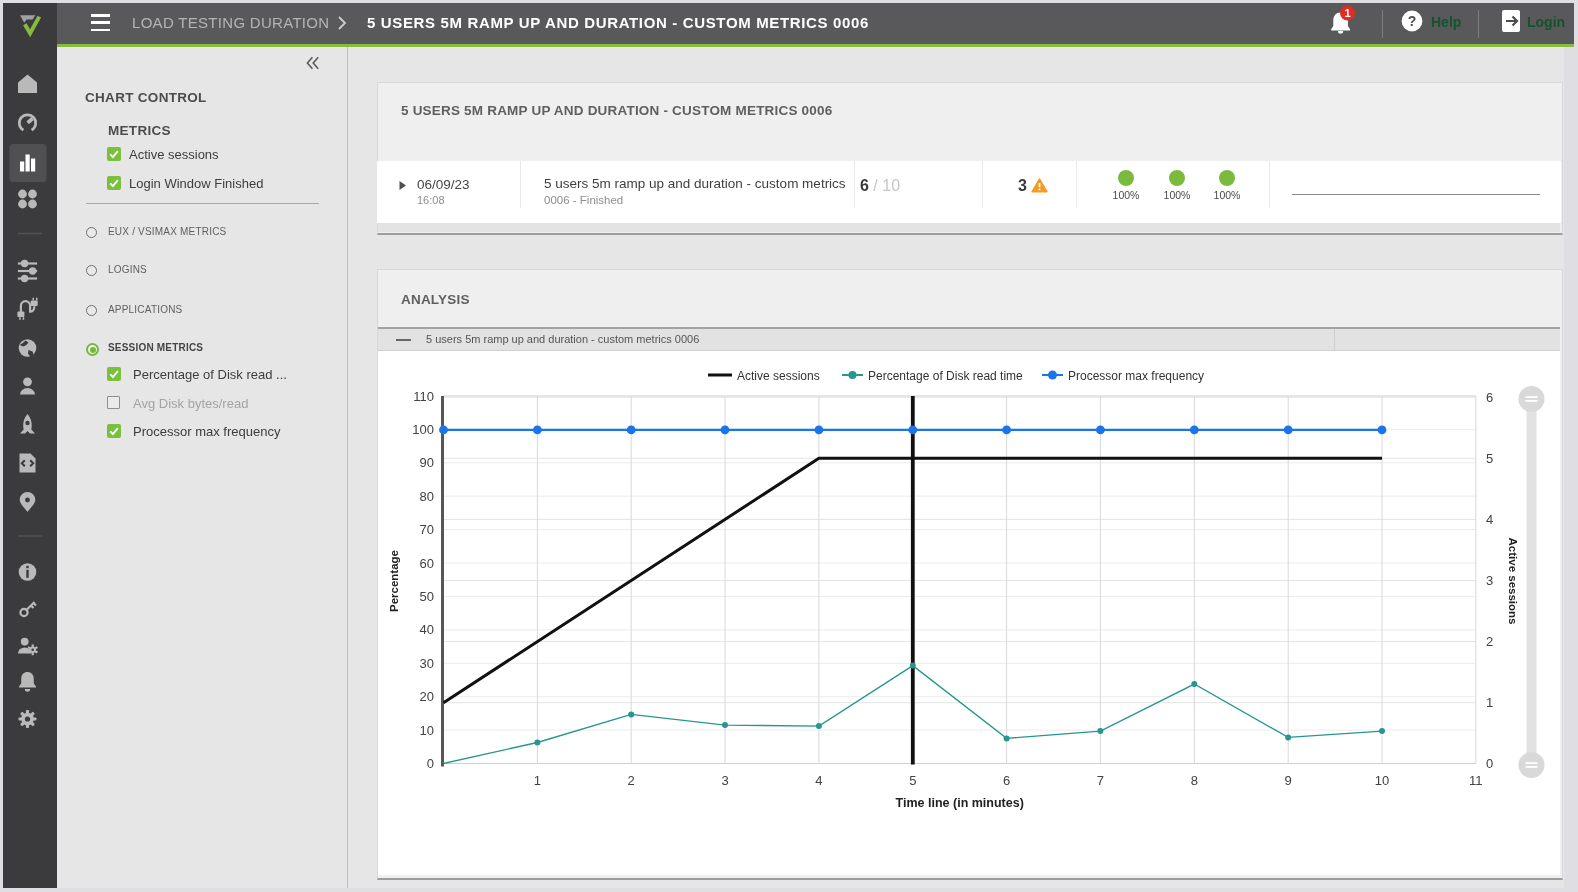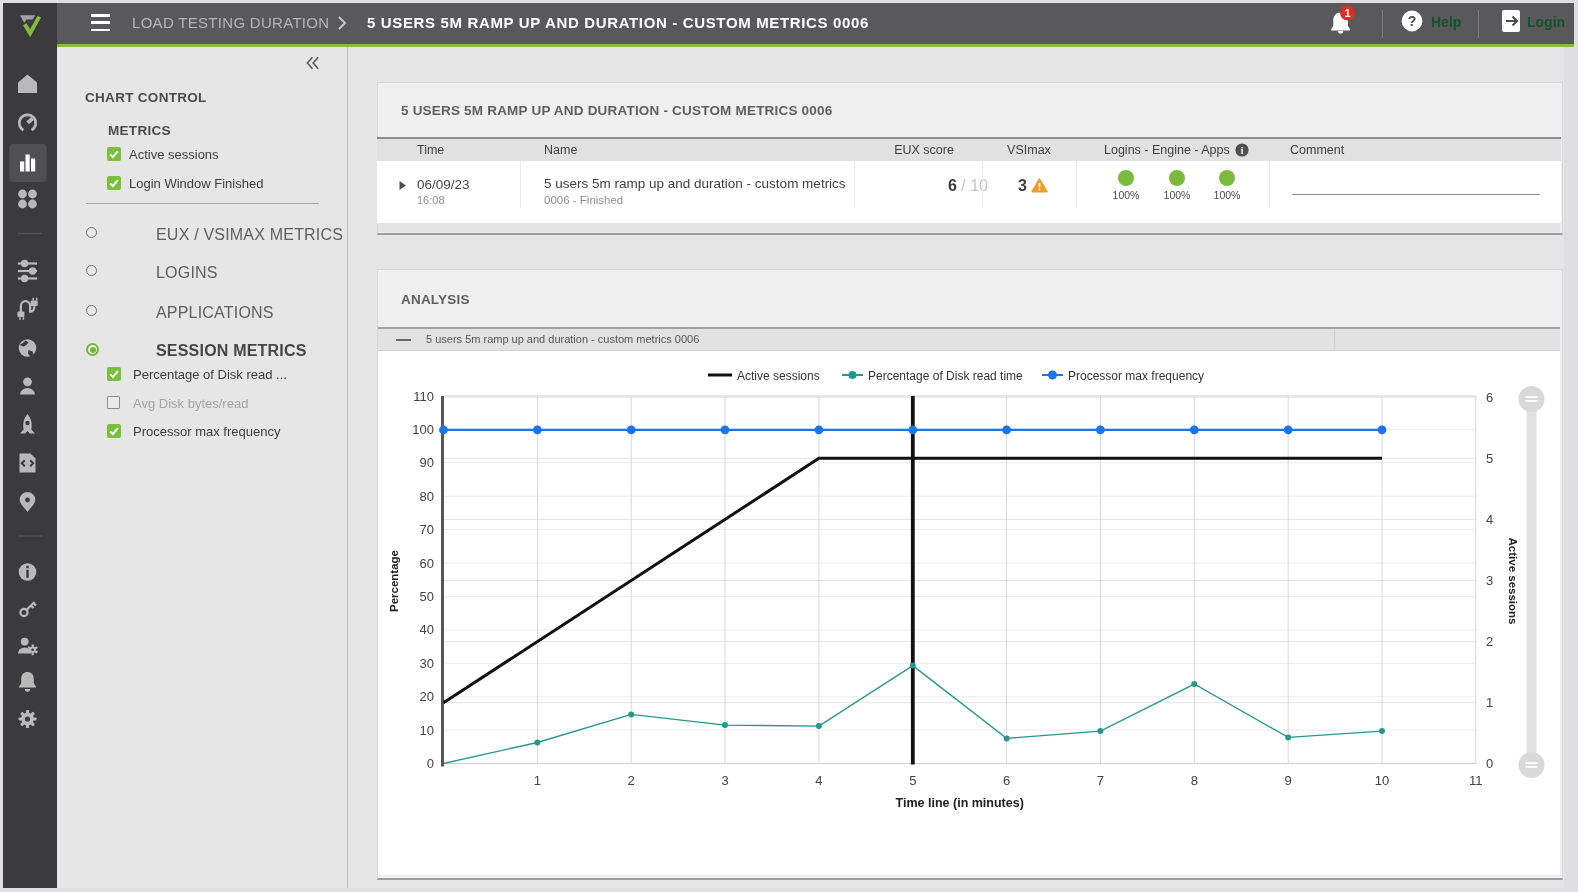--- a/index.html
+++ b/index.html
@@ -19,21 +19,21 @@
 .tbtxt{color:#14532d;font-size:14.5px;font-weight:bold;}
 
 .pc-title{color:#4c4c4c;font-size:13.5px;font-weight:bold;letter-spacing:.3px;}
 .chk{width:14px;height:14px;background:#79c03c;border-radius:2px;position:absolute;}
 .chk svg{position:absolute;left:0;top:0;}
 .chk-off{width:11px;height:11px;background:#eaeaea;border:1.6px solid #8f8f8f;border-radius:1px;position:absolute;}
 .clabel{color:#3d3d3d;font-size:13px;position:absolute;}
 .radio{width:9px;height:9px;border:1.6px solid #6e6e6e;border-radius:50%;position:absolute;background:#e9e9e9;}
 .radio-on{width:9px;height:9px;border:2px solid #74b93c;border-radius:50%;position:absolute;background:#f2f2f2;}
 .radio-on div{width:6px;height:6px;border-radius:50%;background:#74b93c;position:absolute;left:1.5px;top:1.5px;}
-.rlabel{color:#5f5f5f;font-size:16px;letter-spacing:.2px;position:absolute;margin-left:48px;}
+.rlabel{color:#5f5f5f;font-size:10px;letter-spacing:.2px;position:absolute;}
 
 .card{background:#efefef;border:1px solid #d8d8d8;border-bottom:2px solid #9c9c9c;}
 .cardtitle{color:#5f5f5f;font-size:13.5px;font-weight:bold;letter-spacing:.2px;}
 #thead{background:#e1e1e1;border-top:2px solid #8d8d8d;}
 .th{color:#3f3f3f;font-size:12.5px;position:absolute;top:4px;}
 .trow{background:#fff;}
 .cdiv{position:absolute;top:0;width:1px;height:47px;background:#e9e9e9;}
 .gdot{position:absolute;width:16px;height:16px;border-radius:50%;background:#7cba3d;}
 .pct{position:absolute;color:#4a4a4a;font-size:10.5px;top:28px;width:40px;text-align:center;}
 </style>
@@ -188,42 +188,30 @@
   <div class="abs clabel" style="left:133px;top:396px;color:#a3a3a3;text-align:center;">Avg Disk bytes/read</div>
   <div class="abs chk" style="left:107px;top:424px;">
       <svg width="14" height="14" viewBox="0 0 14 14">
         <path d="M3.2 7.4 L5.9 10 L10.8 4.2" fill="none" stroke="#fff" stroke-width="1.9"></path>
       </svg>
     </div>
   <div class="abs clabel" style="left:133px;top:424px;">Processor max frequency</div>
 
   <div class="abs card" style="left:377px;top:82px;width:1184px;height:150px;"></div>
   <div class="abs cardtitle" style="left:401px;top:103px;">5 USERS 5M RAMP UP AND DURATION - CUSTOM METRICS 0006</div>
-  <div class="abs" id="thead" style="left:377px;top:137px;width:1184px;height:22px;">
-    <div class="th" style="left:40px;">Time</div>
-    <div class="th" style="left:167px;">Name</div>
-    <div class="th" style="left:483px;width:128px;text-align:center;">EUX score</div>
-    <div class="th" style="left:605px;width:94px;text-align:center;">VSImax</div>
-    <div class="th" style="left:727px;">Logins - Engine - Apps</div>
-    <div class="th" style="left:913px;">Comment</div>
-    <svg class="abs" style="left:858px;top:4px;" width="14" height="14" viewBox="0 0 14 14">
-        <circle cx="7" cy="7" r="6.6" fill="#4f4f4f"></circle>
-        <text x="7" y="11" font-size="11" font-weight="bold" fill="#ededed" text-anchor="middle" font-family="Liberation Serif,serif">i</text>
-      </svg>
-  </div>
   <div class="abs" style="left:378px;top:208px;width:1182px;height:24px;background:#e3e3e3;"></div>
   <div class="abs trow" style="left:377px;top:161px;width:1184px;height:62px;">
     <svg class="abs" style="left:22px;top:20px;" width="7" height="9" viewBox="0 0 7 9">
         <path d="M0.5 0 L7 4.5 L0.5 9 z" fill="#4f4f4f"></path>
       </svg>
     <div class="abs" style="left:40px;top:16px;color:#464646;font-size:13.5px;">06/09/23</div>
     <div class="abs" style="left:40px;top:33px;color:#8e8e8e;font-size:11px;">16:08</div>
     <div class="abs" style="left:167px;top:15px;color:#3f3f3f;font-size:13.5px;">5 users 5m ramp up and duration - custom metrics</div>
     <div class="abs" style="left:167px;top:33px;color:#8e8e8e;font-size:11.5px;">0006 - Finished</div>
-    <div class="abs" style="left:483px;top:16px;width:128px;text-align:right;font-size:16px;color:#c6c6c6;"><b style="color:#3a3a3a;">6</b> / 10</div>
+    <div class="abs" style="left:483px;top:16px;width:128px;text-align:left;font-size:16px;color:#c6c6c6;"><b style="color:#3a3a3a;">6</b> / 10</div>
     <div class="abs" style="left:641px;top:16px;font-size:16px;color:#3a3a3a;font-weight:bold;">3</div>
     <svg class="abs" style="left:654px;top:17px;" width="17" height="15" viewBox="0 0 17 15">
         <path d="M8.5 1.2 L15.9 13.6 L1.1 13.6 z" fill="#f09c26" stroke="#f09c26" stroke-width="1.6" stroke-linejoin="round"></path>
         <rect x="7.7" y="5" width="1.7" height="4.2" fill="#fff"></rect>
         <rect x="7.7" y="10.6" width="1.7" height="1.7" fill="#fff"></rect>
       </svg>
     <div class="gdot" style="left:741px;top:9px;"></div>
     <div class="gdot" style="left:792px;top:9px;"></div>
     <div class="gdot" style="left:842px;top:9px;"></div>
     <div class="pct" style="left:729px;">100%</div>

